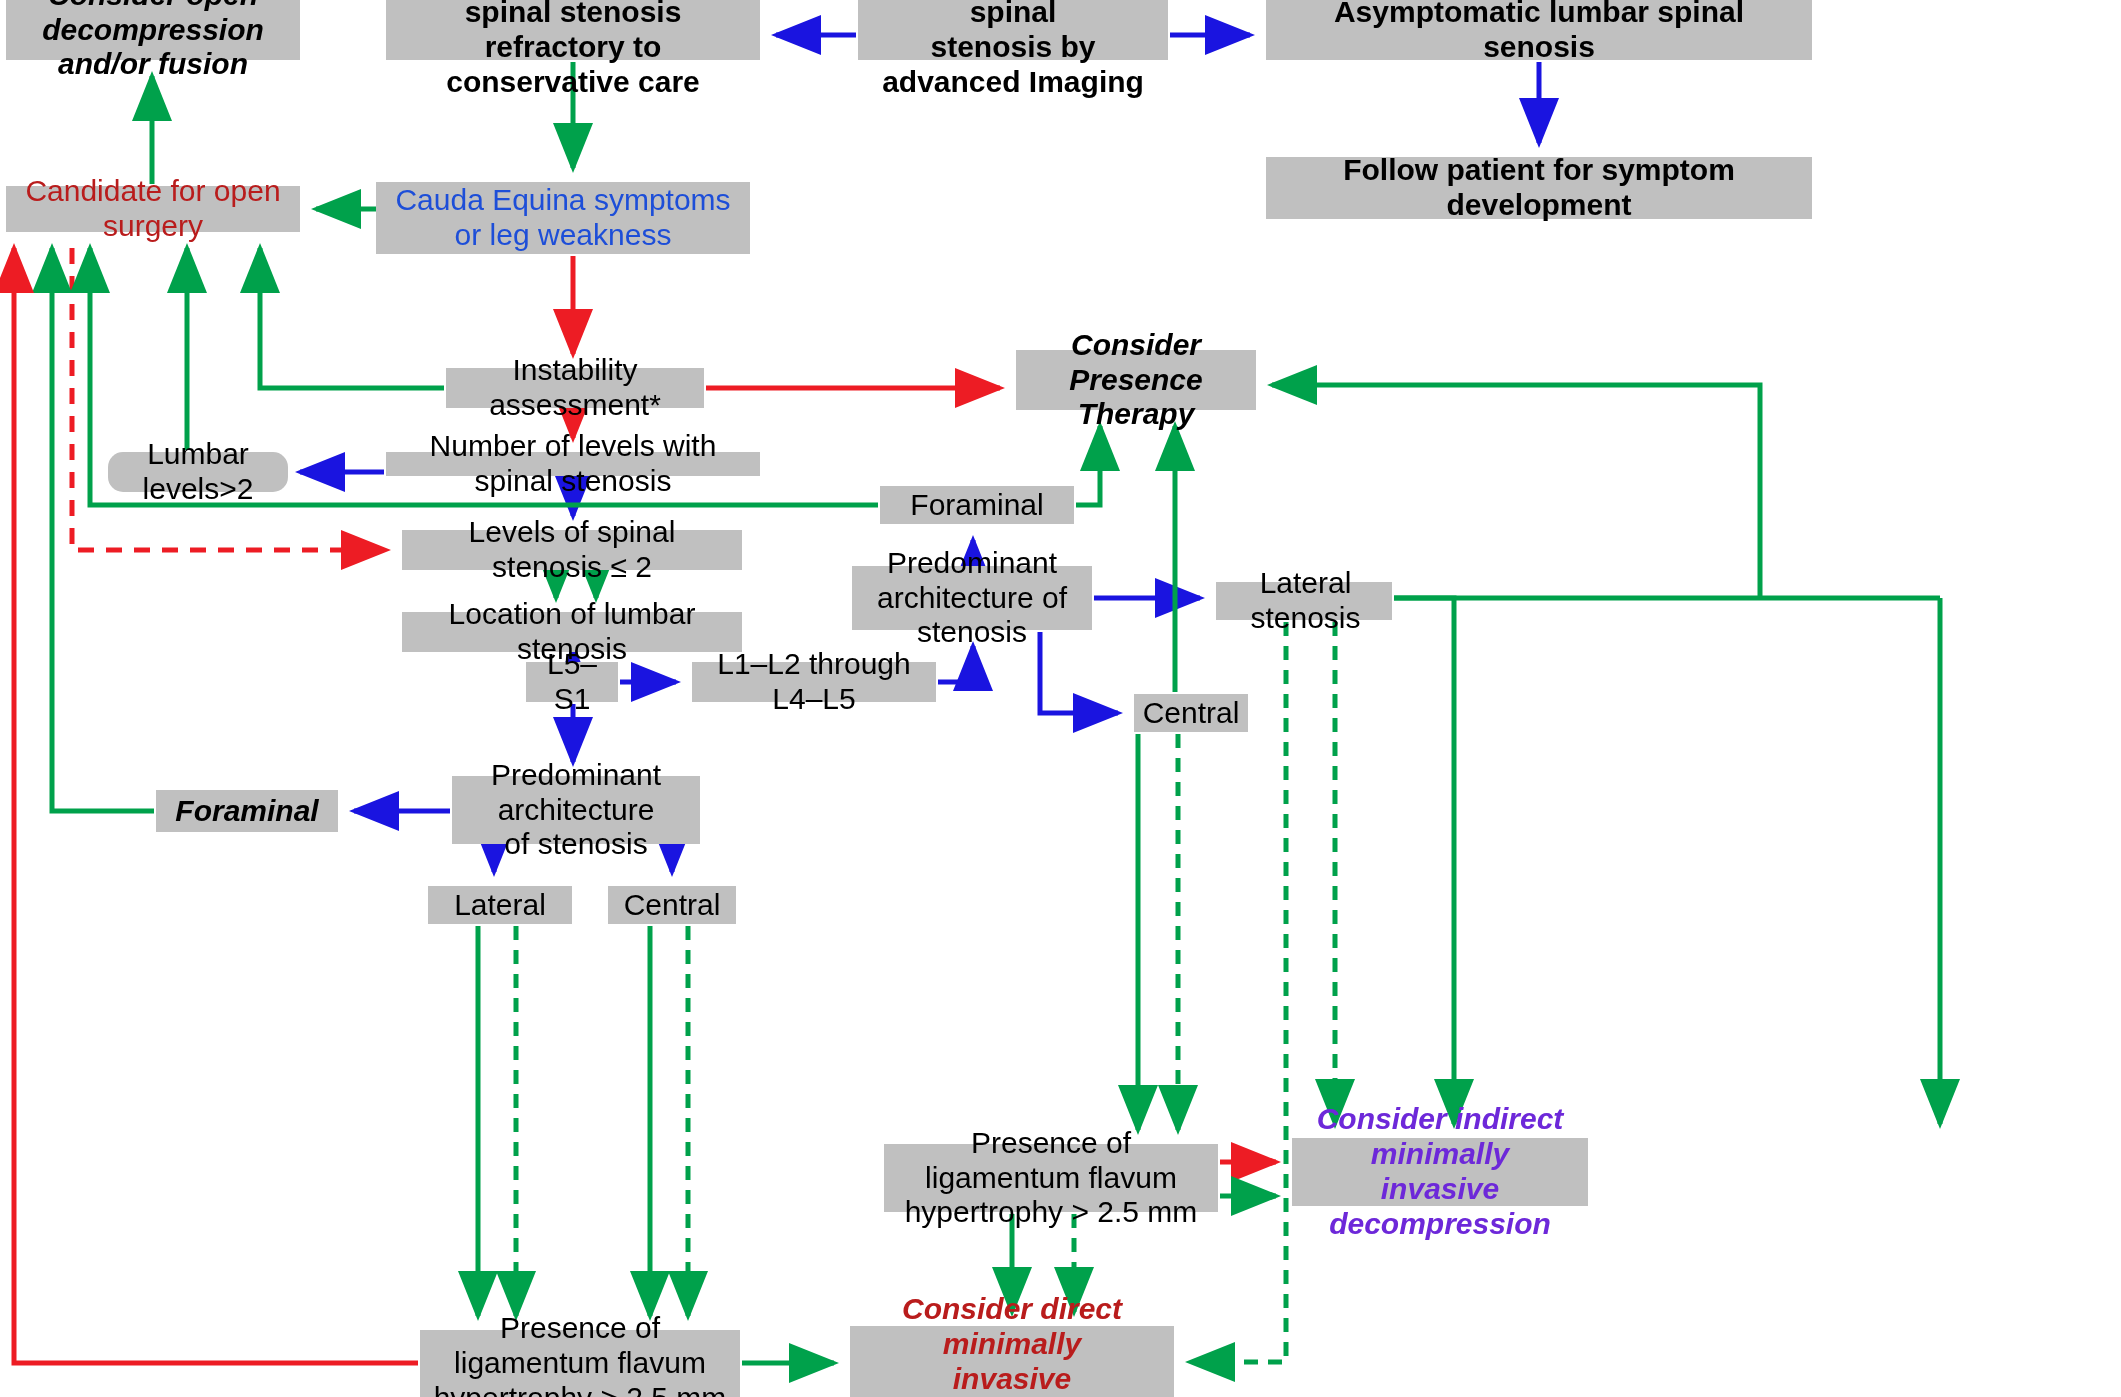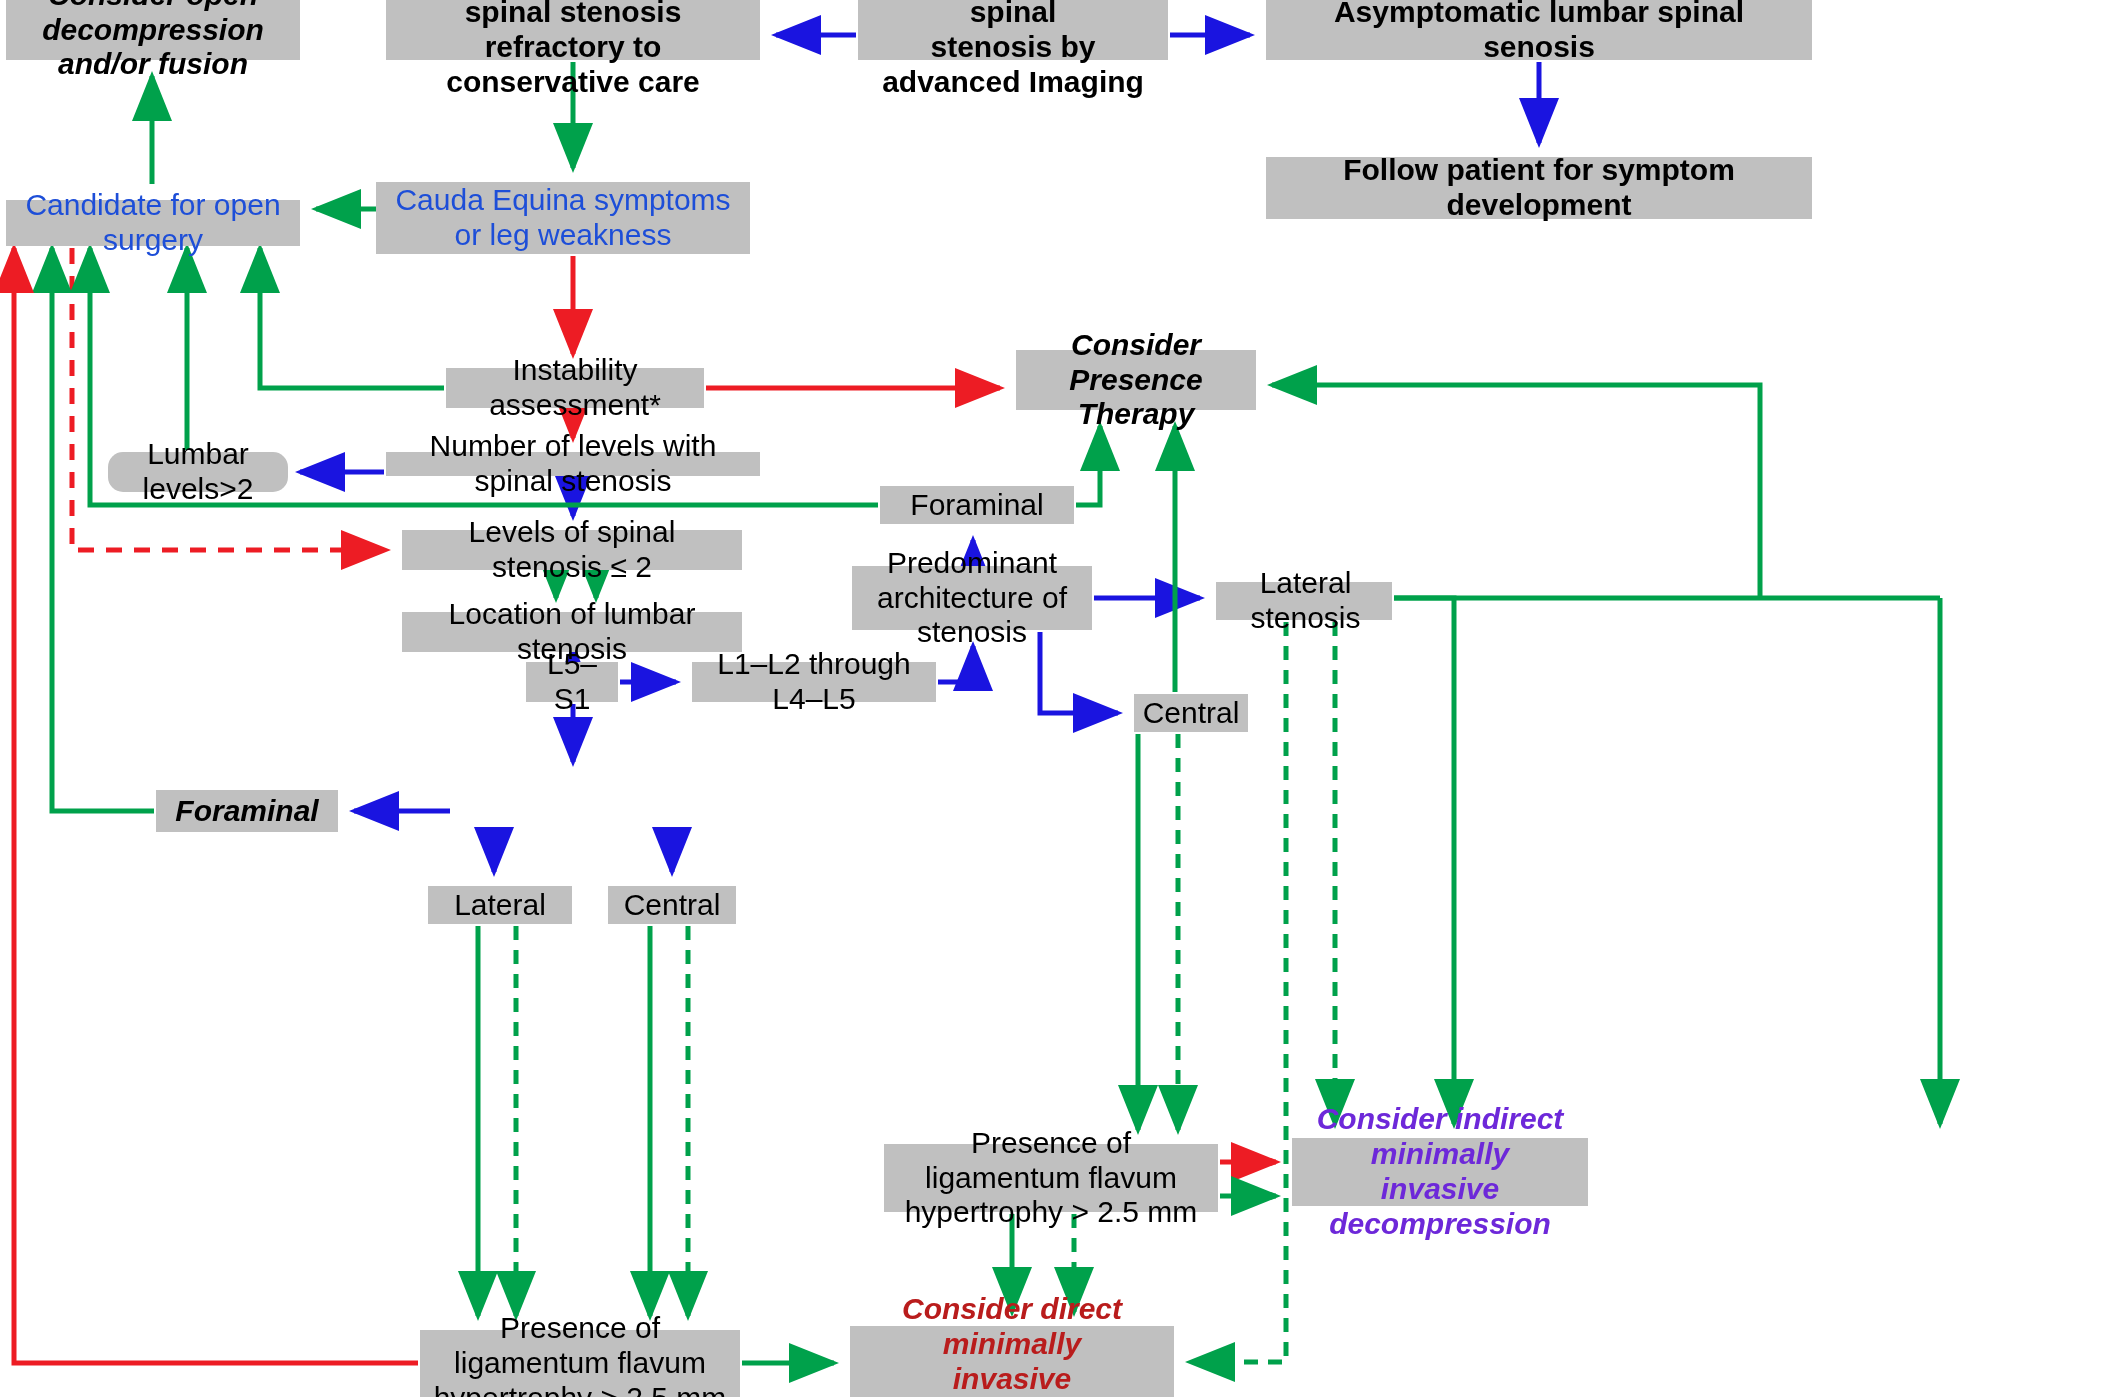--- a/index.html
+++ b/index.html
@@ -165,21 +165,21 @@
 
   <div class="node bold" style="left: 858px; top: 0px; width: 310px; height: 60px; font-size: 30px; background: rgb(192, 192, 192); color: rgb(0, 0, 0);">Diagnosis of lumbar spinal
 stenosis by advanced Imaging</div>
 
   <div class="node bold" style="left: 1266px; top: 0px; width: 546px; height: 60px; font-size: 30px; background: rgb(192, 192, 192); color: rgb(0, 0, 0);">Asymptomatic lumbar spinal
 senosis</div>
 
   <div class="node bold" style="left: 1266px; top: 157px; width: 546px; height: 62px; font-size: 30px; background: rgb(192, 192, 192); color: rgb(0, 0, 0);">Follow patient for symptom
 development</div>
 
-  <div class="node" style="left: 6px; top: 200px; width: 294px; height: 46px; font-size: 30px; background: rgb(192, 192, 192); color: #1d4ed8;">Candidate for open surgery</div>
+  <div class="node" style="left: 6px; top: 186px; width: 294px; height: 46px; font-size: 30px; background: rgb(192, 192, 192); color: #b91c1c;">Candidate for open surgery</div>
 
   <div class="node" style="left: 376px; top: 182px; width: 374px; height: 72px; font-size: 30px; background: rgb(192, 192, 192); color: #1d4ed8;">Cauda Equina symptoms
 or leg weakness</div>
 
   <div class="node" style="left: 446px; top: 368px; width: 258px; height: 40px; font-size: 30px; background: rgb(192, 192, 192); color: rgb(0, 0, 0);">Instability assessment*</div>
 
   <div class="node bolditalic" style="left: 1016px; top: 350px; width: 240px; height: 60px; font-size: 30px; background: rgb(192, 192, 192); color: rgb(0, 0, 0);">Consider Presence
 Therapy</div>
 
   <div class="node" style="left: 108px; top: 452px; width: 180px; height: 40px; font-size: 30px; background: rgb(192, 192, 192); color: rgb(0, 0, 0); border-radius: 15px;">Lumbar levels&gt;2</div>
@@ -198,20 +198,22 @@
   <div class="node" style="left: 402px; top: 612px; width: 340px; height: 40px; font-size: 30px; background: rgb(192, 192, 192); color: rgb(0, 0, 0);">Location of lumbar stenosis</div>
 
   <div class="node" style="left: 526px; top: 662px; width: 92px; height: 40px; font-size: 30px; background: rgb(192, 192, 192); color: rgb(0, 0, 0);">L5–S1</div>
 
   <div class="node" style="left: 692px; top: 662px; width: 244px; height: 40px; font-size: 30px; background: rgb(192, 192, 192); color: rgb(0, 0, 0);">L1–L2 through  L4–L5</div>
 
   <div class="node" style="left: 1134px; top: 694px; width: 114px; height: 38px; font-size: 30px; background: rgb(192, 192, 192); color: rgb(0, 0, 0);">Central</div>
 
   <div class="node bolditalic" style="left: 156px; top: 790px; width: 182px; height: 42px; font-size: 30px; background: rgb(192, 192, 192); color: rgb(0, 0, 0);">Foraminal</div>
 
+  <div class="node" style="left: 452px; top: 776px; width: 248px; height: 68px; font-size: 30px; background: rgb(192, 192, 192); color: rgb(0, 0, 0);">Predominant architecture
+of stenosis</div>
 
   <div class="node" style="left: 428px; top: 886px; width: 144px; height: 38px; font-size: 30px; background: rgb(192, 192, 192); color: rgb(0, 0, 0);">Lateral</div>
 
   <div class="node" style="left: 608px; top: 886px; width: 128px; height: 38px; font-size: 30px; background: rgb(192, 192, 192); color: rgb(0, 0, 0);">Central</div>
 
   <div class="node" style="left: 884px; top: 1144px; width: 334px; height: 68px; font-size: 30px; background: rgb(192, 192, 192); color: rgb(0, 0, 0);">Presence of ligamentum flavum
 hypertrophy &gt; 2.5 mm</div>
 
   <div class="node bolditalic" style="left: 1292px; top: 1138px; width: 296px; height: 68px; font-size: 30px; background: rgb(192, 192, 192); color: #6d28d9;">Consider indirect minimally
 invasive decompression</div>

